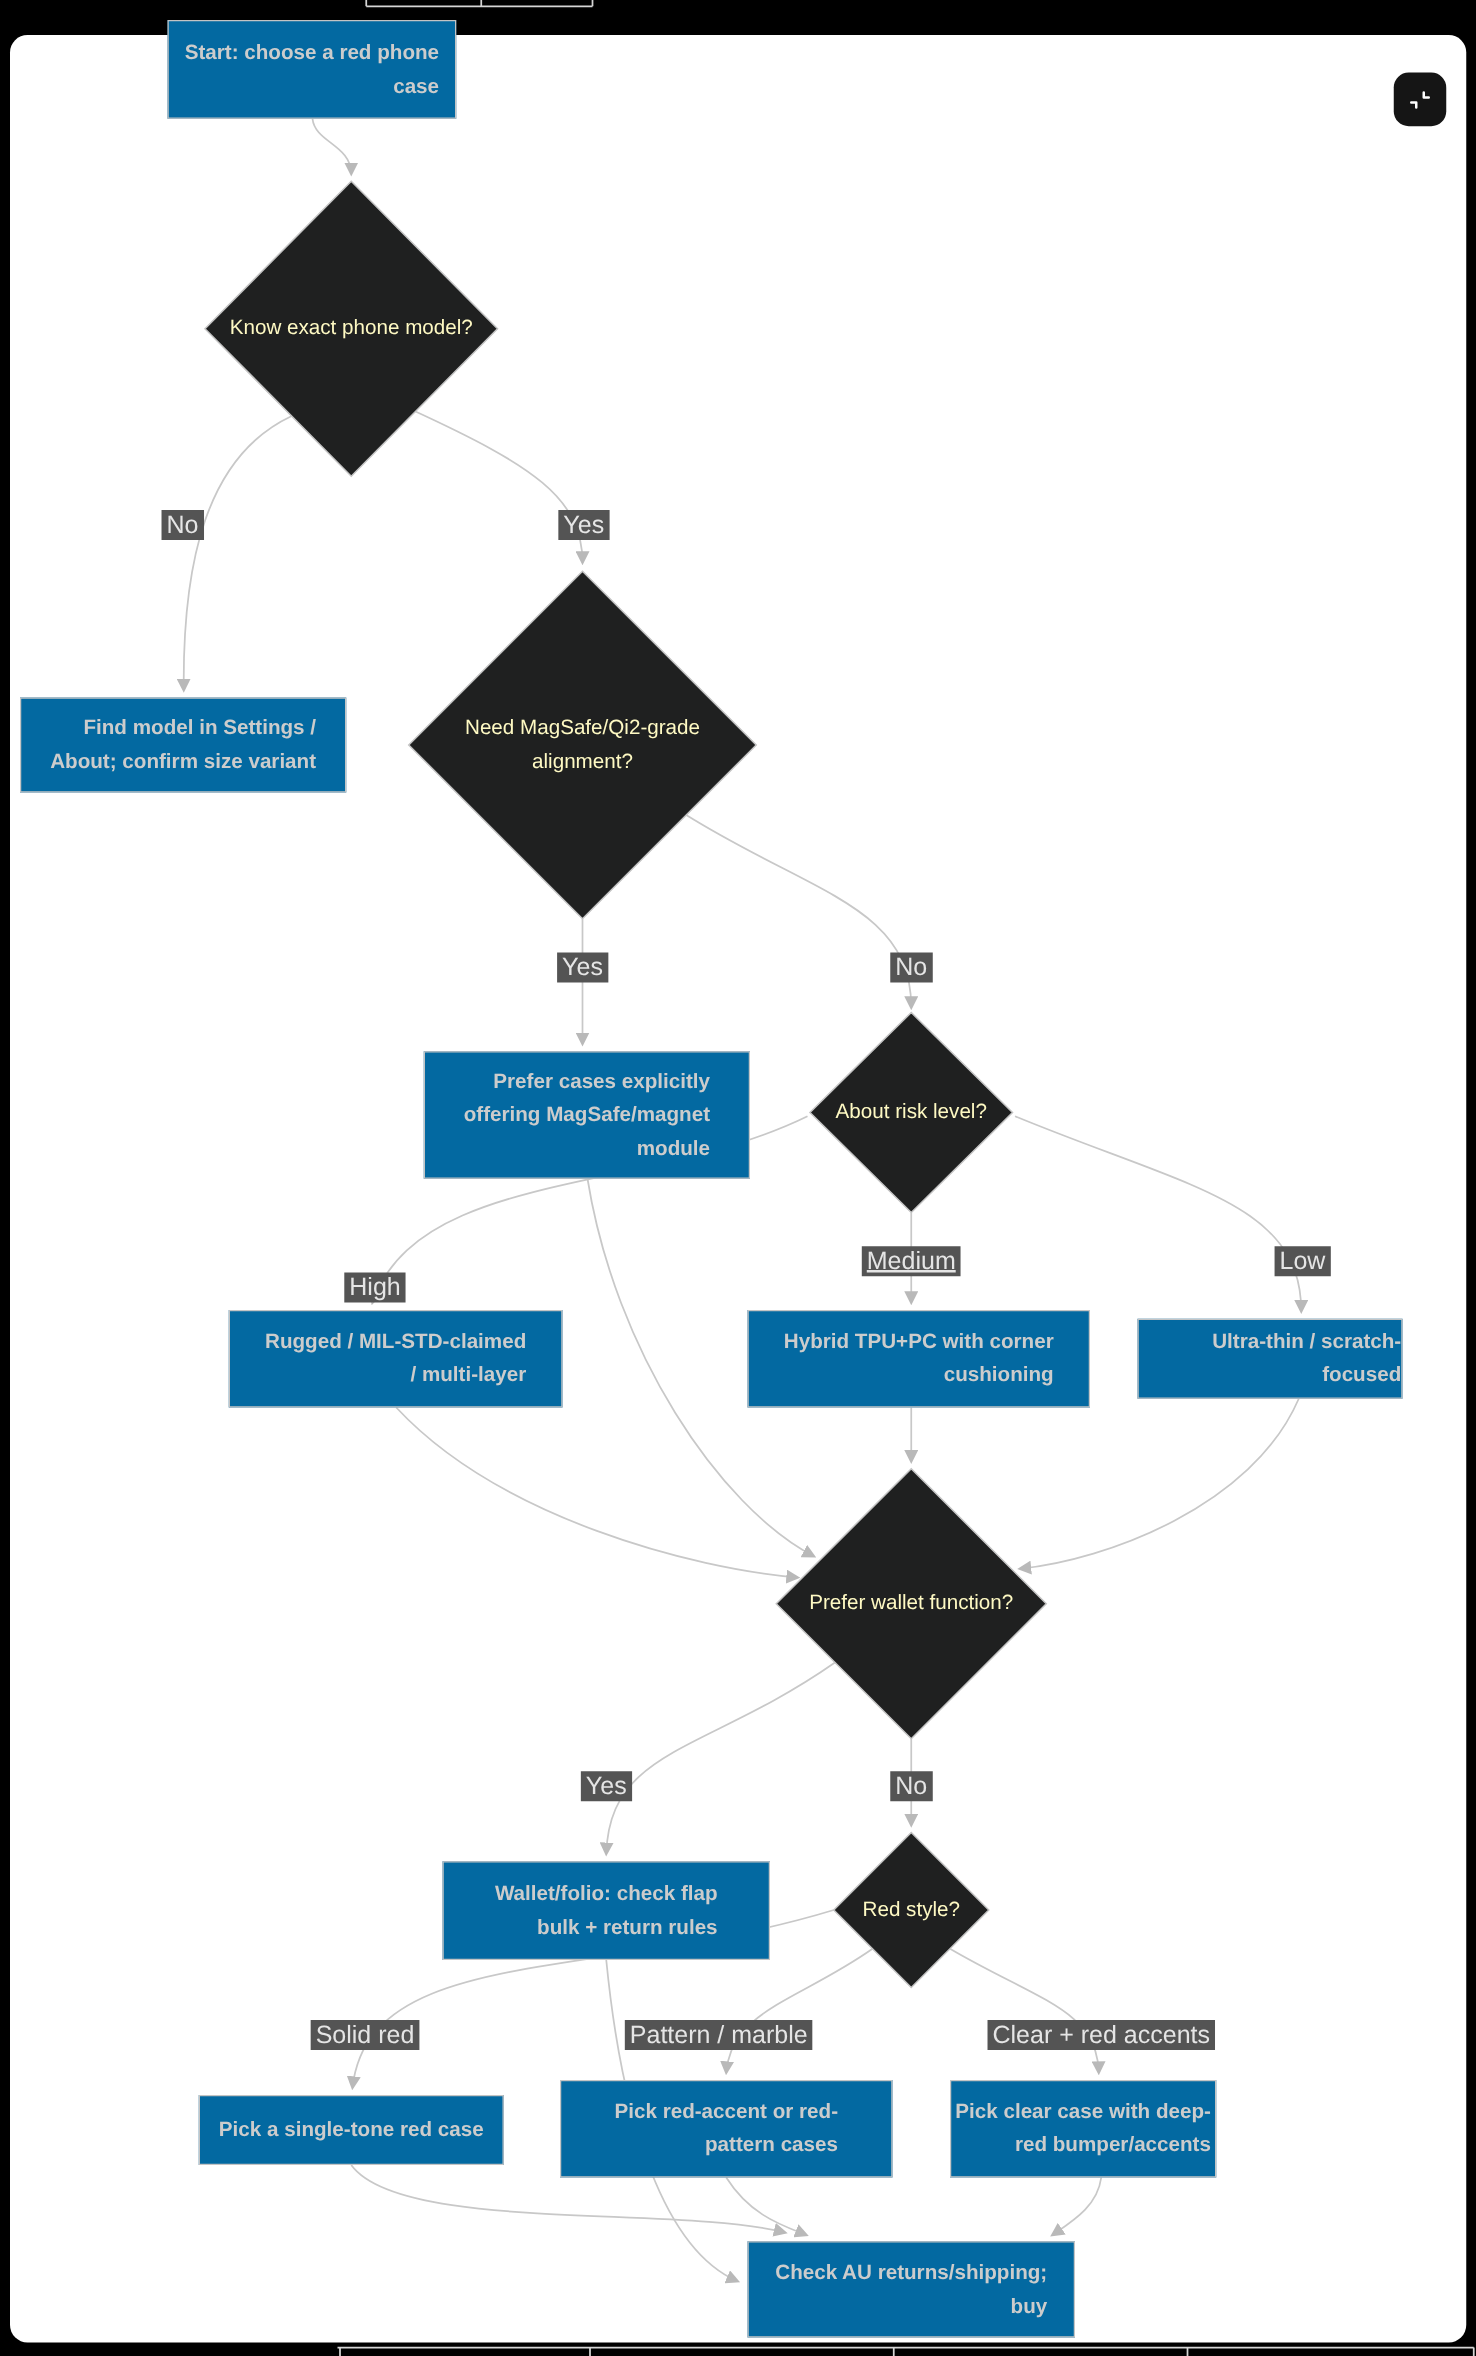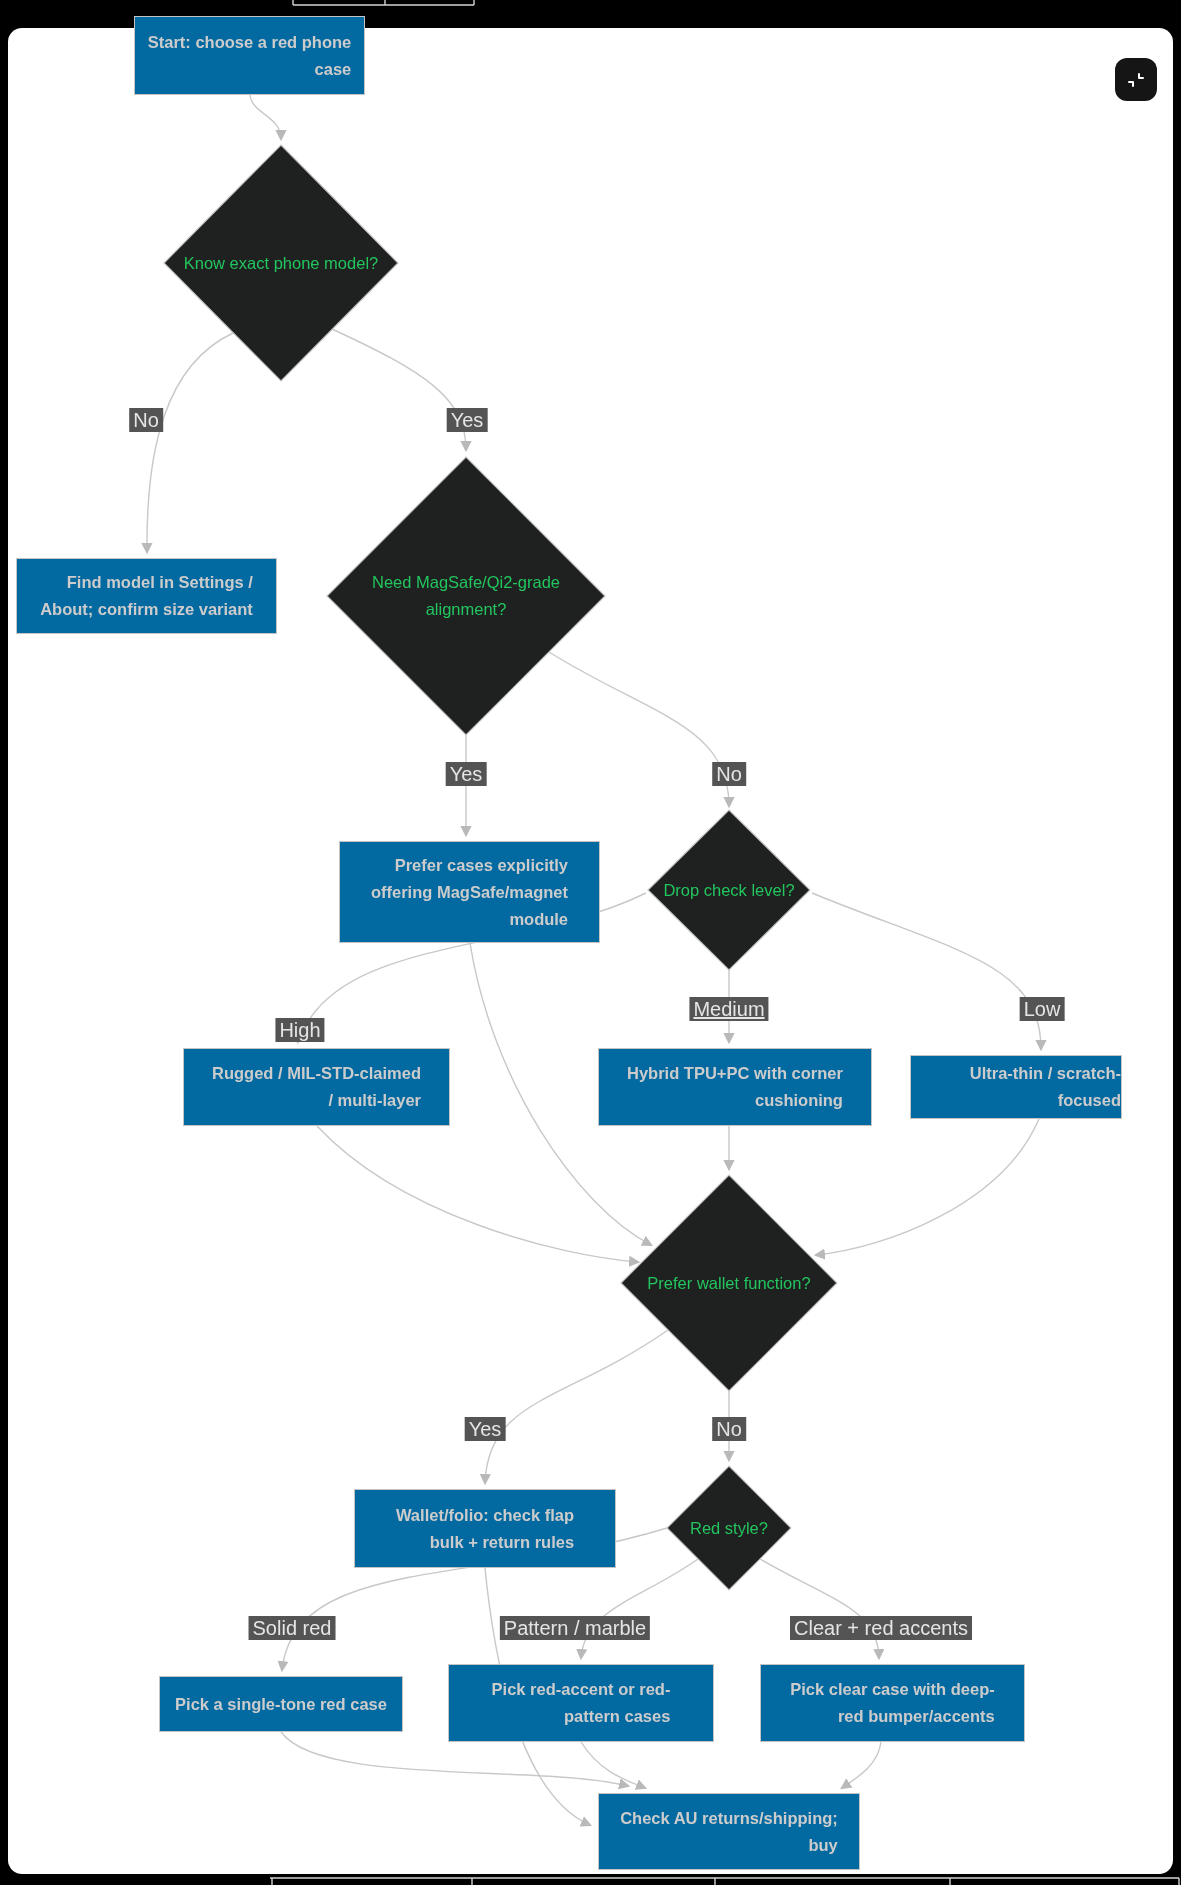--- a/index.html
+++ b/index.html
@@ -12,21 +12,21 @@
     background:#fff;border-radius:14px;
   }
   svg.overlay{position:absolute;left:0;top:0;width:1181px;height:1885px;pointer-events:none;}
   .node{
     position:absolute;box-sizing:border-box;
     background:#0369a1;border:1px solid #c4c4c4;color:#cccccc;
     display:flex;align-items:center;justify-content:center;text-align:right;
     white-space:pre-line;font-size:16.5px;line-height:27px;font-weight:bold;
   }
   .dlabel{
-    position:absolute;color:#22c55e;text-align:center;white-space:pre-line;
+    position:absolute;color:#fef9c3;text-align:center;white-space:pre-line;
     font-size:16.5px;line-height:27px;transform:translate(-50%,-50%);
   }
   .elabel{
     position:absolute;background:#545454;color:#e5e5e5;
     font-size:20px;line-height:20px;padding:2px 4px;
     transform:translate(-50%,-50%);white-space:nowrap;
   }
   .collapse-btn{
     position:absolute;left:1115px;top:58px;width:42px;height:43px;
     background:#151515;border-radius:12px;cursor:pointer;
@@ -92,34 +92,34 @@
     <div class="node" style="left: 134px; top: 16px; width: 231px; height: 79px;">Start: choose a red phone
 case</div>
     <div class="dlabel" style="left: 281px; top: 263px; width: 215px;">Know exact phone model?</div>
     <div class="node" style="left: 16px; top: 558px; width: 261px; height: 76px;">Find model in Settings /
 About; confirm size variant</div>
     <div class="dlabel" style="left: 466px; top: 596px; width: 225px;">Need MagSafe/Qi2-grade
 alignment?</div>
     <div class="node" style="left: 339px; top: 841px; width: 261px; height: 102px;">Prefer cases explicitly
 offering MagSafe/magnet
 module</div>
-    <div class="dlabel" style="left: 729px; top: 890px; width: 150px;">Drop check level?</div>
+    <div class="dlabel" style="left: 729px; top: 890px; width: 150px;">About risk level?</div>
     <div class="node" style="left: 183px; top: 1048px; width: 267px; height: 78px;">Rugged / MIL-STD-claimed
 / multi-layer</div>
     <div class="node" style="left: 598px; top: 1048px; width: 274px; height: 78px;">Hybrid TPU+PC with corner
 cushioning</div>
     <div class="node" style="left: 910px; top: 1055px; width: 212px; height: 64px;">Ultra-thin / scratch-focused</div>
     <div class="dlabel" style="left: 729px; top: 1283px; width: 205px;">Prefer wallet function?</div>
     <div class="node" style="left: 354px; top: 1489px; width: 262px; height: 79px;">Wallet/folio: check flap
 bulk + return rules</div>
     <div class="dlabel" style="left: 729px; top: 1528px; width: 110px;">Red style?</div>
     <div class="node" style="left: 159px; top: 1676px; width: 244px; height: 56px;">Pick a single-tone red case</div>
     <div class="node" style="left: 448px; top: 1664px; width: 266px; height: 78px;">Pick red-accent or red-
 pattern cases</div>
-    <div class="node" style="left: 760px; top: 1664px; width: 265px; height: 78px;">Pick clear case with deep-
+    <div class="node" style="left: 760px; top: 1664px; width: 213px; height: 78px;">Pick clear case with deep-
 red bumper/accents</div>
     <div class="node" style="left: 598px; top: 1793px; width: 262px; height: 77px;">Check AU returns/shipping;
 buy</div>
     <div class="elabel" style="left: 146px; top: 420px;">No</div>
     <div class="elabel" style="left: 467px; top: 420px;">Yes</div>
     <div class="elabel" style="left: 466px; top: 774px;">Yes</div>
     <div class="elabel" style="left: 729px; top: 774px;">No</div>
     <div class="elabel" style="left: 300px; top: 1030px;">High</div>
     <div class="elabel" style="left: 729px; top: 1009px; text-decoration: underline;">Medium</div>
     <div class="elabel" style="left: 1042px; top: 1009px;">Low</div>

